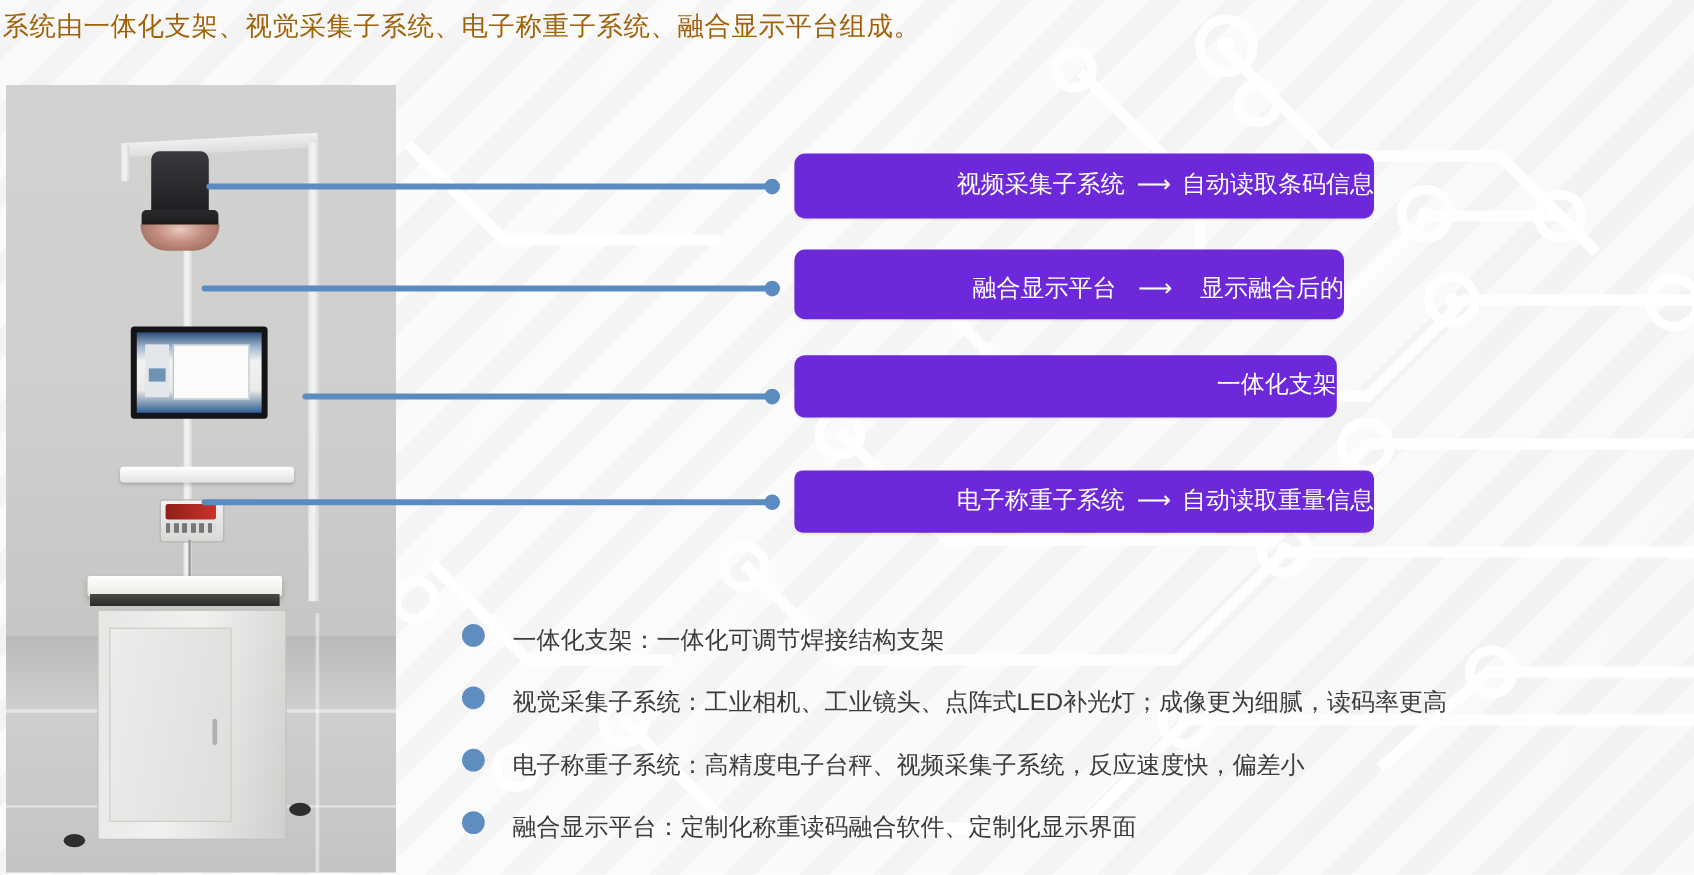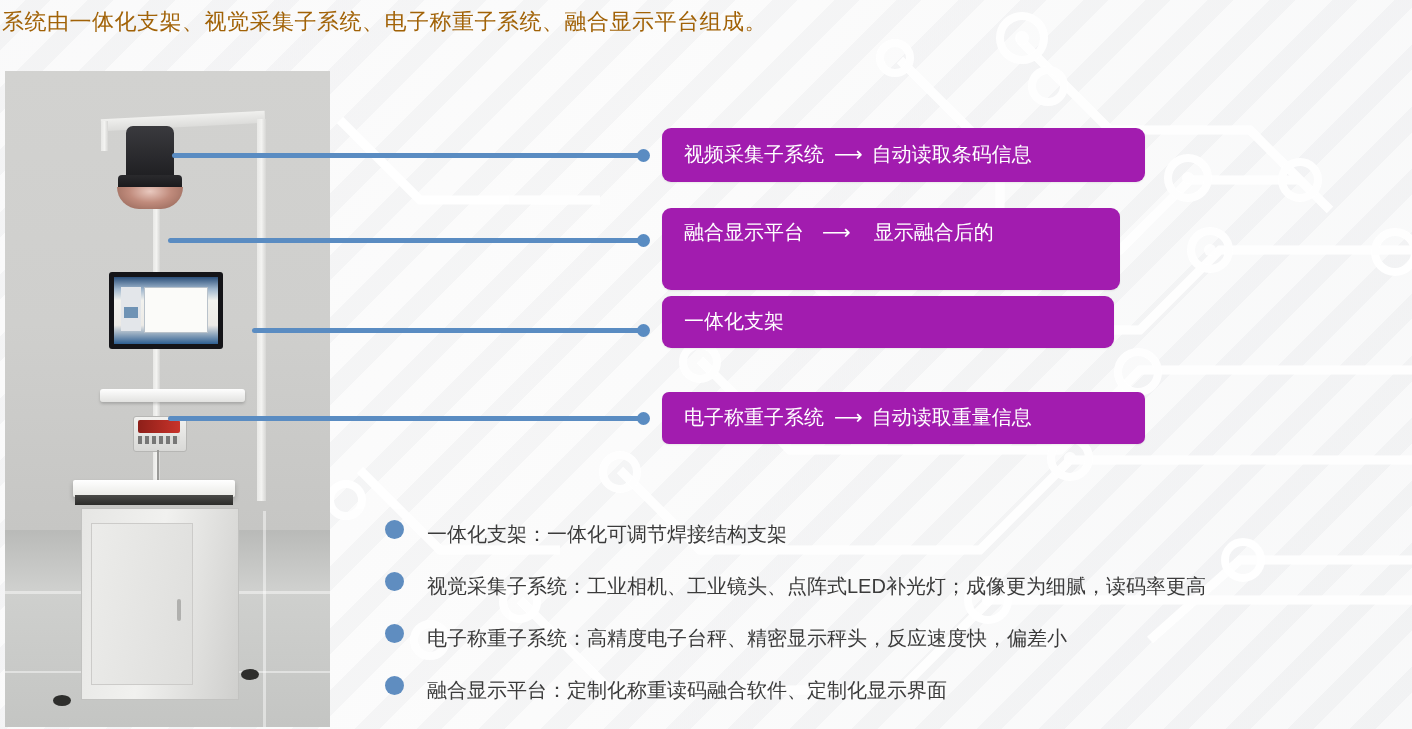--- a/index.html
+++ b/index.html
@@ -81,29 +81,30 @@
   #photo .cabinet-handle{position:absolute;left:172px;top:528px;width:4px;height:22px;background:#b0b0ae;border-radius:2px;}
   #photo .foot{position:absolute;width:18px;height:11px;background:#2e2e2c;border-radius:50%;}
 
   
   .connector{position:absolute;height:5px;background:#5a8cc2;border-radius:3px;z-index:6;}
   .connector-dot{position:absolute;width:13px;height:13px;border-radius:50%;background:#5a8cc2;z-index:7;}
 
   
   .callout{
     position:absolute;z-index:8;
-    background:#a21caf;
+    background:#6d28d9;
     border-radius:9px;
     color:#ffffff;
     font-size:20px;
     line-height:31px;
     box-sizing:border-box;
     padding:12px 0 12px 22px;
     box-shadow:0 1px 2px rgba(0,0,0,.07);
     white-space:nowrap;
+    text-align:right;
   }
   .callout .arrow{display:inline-block;margin:0 10px;letter-spacing:-1px;}
   .callout .lead{display:inline-block;}
   .callout .tail{display:inline-block;}
   .callout .l2{display:block;}
 
   
   #bullets{position:absolute;left:385px;top:520px;z-index:8;}
   .bullet-row{position:relative;height:52px;display:flex;align-items:flex-start;}
   .bullet-dot{width:19px;height:19px;border-radius:50%;background:#5f8dc0;flex:0 0 19px;}
@@ -207,21 +208,21 @@
   <div class="connector" style="left:252px;top:328px;width:392px;"></div>
   <div class="connector-dot" style="left:637px;top:324px;"></div>
 
   <div class="connector" style="left:168px;top:416px;width:476px;"></div>
   <div class="connector-dot" style="left:637px;top:412px;"></div>
 
   <div class="callout" style="left:662px;top:128px;width:483px;height:54px;padding-top:11px;">
     <span class="lead">视频采集子系统</span><span class="arrow">⟶</span><span class="tail">自动读取条码信息</span>
   </div>
 
-  <div class="callout" style="left:662px;top:208px;width:458px;height:82px;padding-top:7px;line-height:34px;">
+  <div class="callout" style="left:662px;top:208px;width:458px;height:58px;padding-top:16px;line-height:34px;">
     <span class="lead">融合显示平台</span><span class="arrow" style="margin:0 18px;">⟶</span><span class="tail" style="margin-left:6px;">显示融合后的</span>
   </div>
 
   <div class="callout" style="left:662px;top:296px;width:452px;height:52px;padding-top:10px;">
     <span class="lead">一体化支架</span>
   </div>
 
   <div class="callout" style="left:662px;top:392px;width:483px;height:52px;padding-top:10px;border-radius:7px;">
     <span class="lead">电子称重子系统</span><span class="arrow">⟶</span><span class="tail">自动读取重量信息</span>
   </div>
@@ -230,21 +231,21 @@
     <div class="bullet-row">
       <span class="bullet-dot"></span>
       <span class="bullet-text">一体化支架：一体化可调节焊接结构支架</span>
     </div>
     <div class="bullet-row">
       <span class="bullet-dot"></span>
       <span class="bullet-text">视觉采集子系统：工业相机、工业镜头、点阵式LED补光灯；成像更为细腻，读码率更高</span>
     </div>
     <div class="bullet-row">
       <span class="bullet-dot"></span>
-      <span class="bullet-text">电子称重子系统：高精度电子台秤、精密显示秤头，反应速度快，偏差小</span>
+      <span class="bullet-text">电子称重子系统：高精度电子台秤、视频采集子系统，反应速度快，偏差小</span>
     </div>
     <div class="bullet-row">
       <span class="bullet-dot"></span>
       <span class="bullet-text">融合显示平台：定制化称重读码融合软件、定制化显示界面</span>
     </div>
   </div>
 
 </div>
 
 </body></html>

